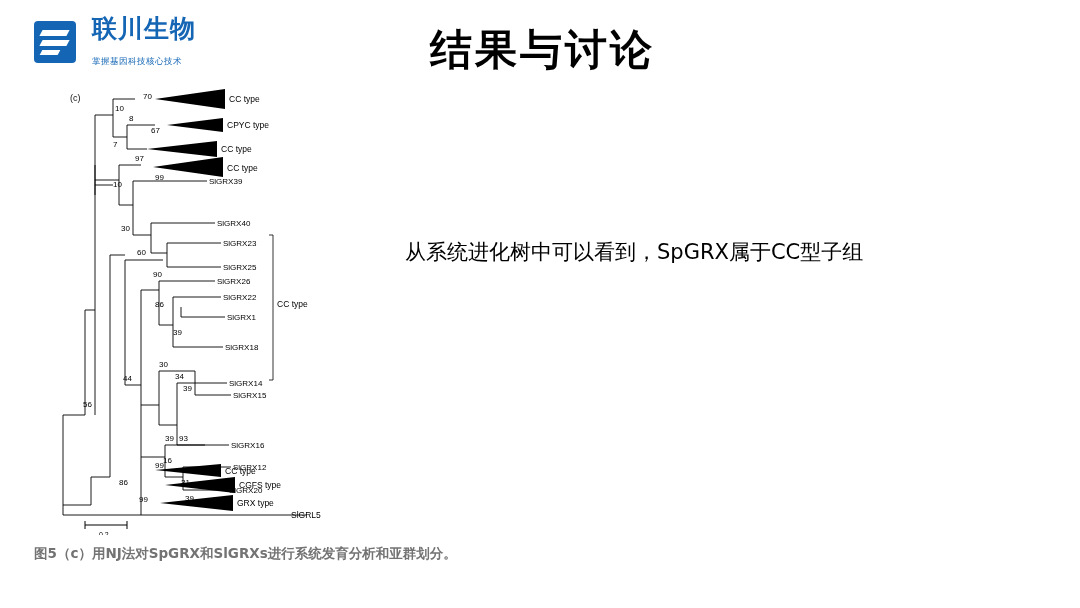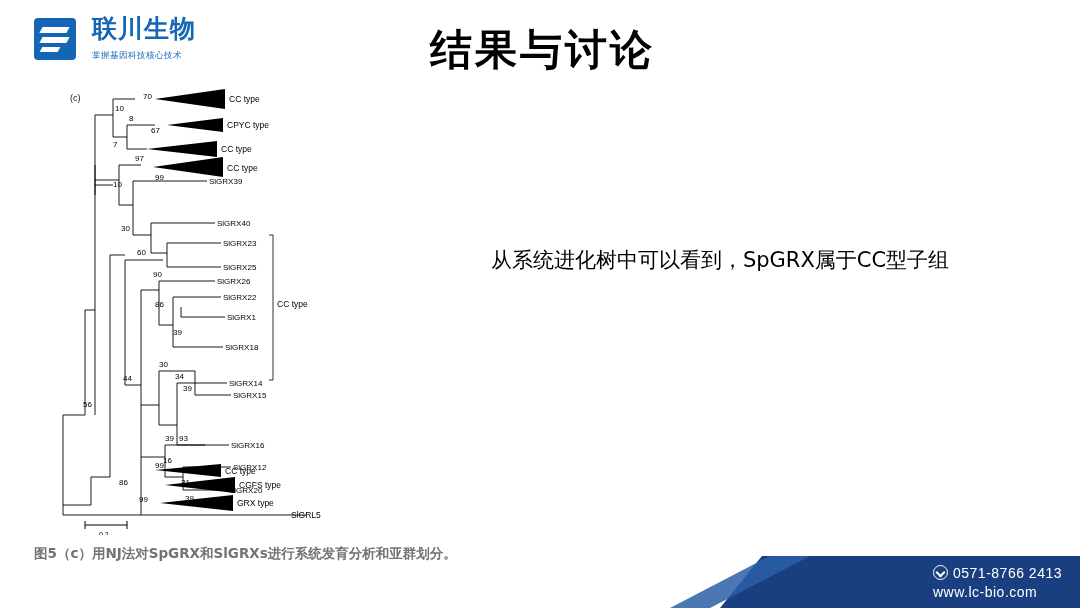--- a/index.html
+++ b/index.html
@@ -77,21 +77,21 @@
     font-weight: bold;
     color: #1466b5;
     letter-spacing: 1px;
     line-height: 1.05;
   }
   .logo-sub {
     font-family: "DejaVu Sans", sans-serif;
     font-size: 8.5px;
     color: #1466b5;
     letter-spacing: 0.5px;
-    margin-top: 8px;
+    margin-top: 14px;
   }
 
   
   .title {
     position: absolute;
     left: 430px;
     top: 22px;
     font-family: "DejaVu Sans", sans-serif;
     font-size: 42px;
     font-weight: bold;
@@ -104,22 +104,21 @@
     position: absolute;
     left: 405px;
     top: 200px;
     width: 630px;
     font-family: "DejaVu Sans", sans-serif;
     font-size: 21px;
     color: #000000;
     line-height: 1.95;
   }
   .para-2 {
-    margin-top: 40px;
-    text-align: center;
+    margin-top: 32px;
   }
   .para-1 .indent {
     display: inline-block;
     width: 14px;
   }
 
   
   .figure {
     position: absolute;
     left: 55px;
@@ -409,24 +408,14 @@
         <text x="130" y="416">39</text>
         <text x="100" y="383">99</text>
         <text x="64" y="400">86</text>
         <text x="84" y="417">99</text>
       </g>
     </svg>
   </div>
 
   <div class="caption">图5（c）用NJ法对SpGRX和SlGRXs进行系统发育分析和亚群划分。</div>
 
-  <div class="footer">
-    <div class="footer-bg"></div>
-    <div class="footer-bg2"></div>
-    <div class="footer-contact">
-      <div class="footer-phone">
-        <span class="phone-icon"></span><span>0571-8766 2413</span>
-      </div>
-      <div class="footer-web">www.lc-bio.com</div>
-    </div>
-  </div>
 
 </div>
 
 </body></html>

